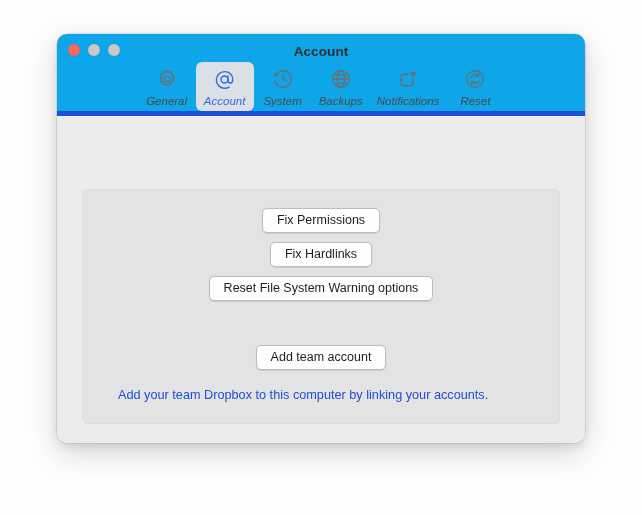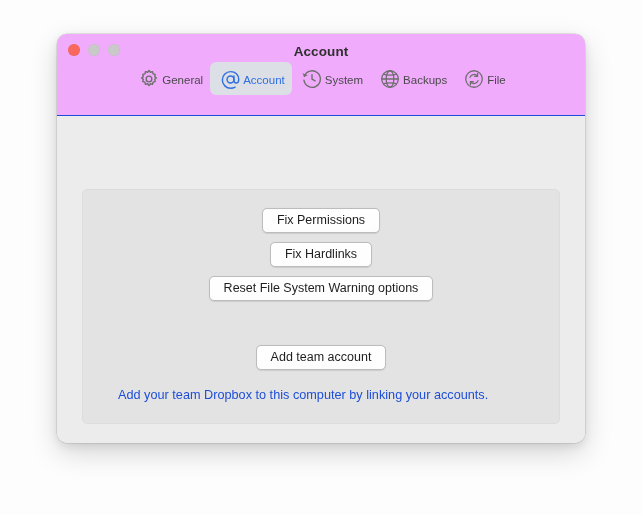--- a/index.html
+++ b/index.html
@@ -29,22 +29,22 @@
       0 0 0 0.5px rgba(0,0,0,0.16),
       0 10px 28px rgba(0,0,0,0.16),
       0 3px 10px rgba(0,0,0,0.09);
     overflow: hidden;
   }
 
   
   #titlebar {
     position: relative;
     height: 82px;
-    background: #f0abfc;
-    border-bottom: 1px solid #1d4ed8;
+    background: #0ea5e9;
+    border-bottom: 5px solid #1d4ed8;
     box-sizing: border-box;
   }
   #traffic-lights {
     position: absolute;
     left: 11px;
     top: 10px;
     display: flex;
     gap: 8px;
   }
   .light {
@@ -75,27 +75,28 @@
     top: 28px;
     left: 0;
     width: 100%;
     display: flex;
     justify-content: center;
     align-items: flex-start;
     gap: 0px;
   }
   .tab {
     display: flex;
-    flex-direction: row;
+    flex-direction: column;
     align-items: center;
     justify-content: flex-start;
     padding: 4px 7px 3px 7px;
     border-radius: 6px;
     cursor: default;
     min-width: 44px;
+    font-style: italic;
   }
   .tab.selected {
     background: #dcdfe5;
   }
   .tab .tab-icon {
     width: 26px;
     height: 26px;
     display: flex;
     align-items: center;
     justify-content: center;
@@ -217,32 +218,41 @@
             <circle cx="12" cy="12" r="9"></circle>
             <ellipse cx="12" cy="12" rx="4.2" ry="9"></ellipse>
             <line x1="3" y1="12" x2="21" y2="12"></line>
             <path d="M4.8 6.6 C7.5 8.3 16.5 8.3 19.2 6.6"></path>
             <path d="M4.8 17.4 C7.5 15.7 16.5 15.7 19.2 17.4"></path>
           </svg>
         </span>
         <span class="tab-label">Backups</span>
       </div>
 
+      <div class="tab">
+        <span class="tab-icon">
+          <svg width="22" height="22" viewBox="0 0 24 24" fill="none" stroke="currentColor" stroke-width="1.5" stroke-linecap="round" stroke-linejoin="round">
+            <path d="M17.2 11.6v5.0a2.8 2.8 0 0 1-2.8 2.8H7.4a2.8 2.8 0 0 1-2.8-2.8V9.6a2.8 2.8 0 0 1 2.8-2.8h5.2"></path>
+            <circle cx="17.8" cy="6.4" r="2.7" fill="currentColor" stroke="none"></circle>
+          </svg>
+        </span>
+        <span class="tab-label">Notifications</span>
+      </div>
 
       <div class="tab">
         <span class="tab-icon">
           <svg width="22" height="22" viewBox="0 0 24 24" fill="none" stroke="currentColor" stroke-width="1.4" stroke-linecap="round" stroke-linejoin="round">
             <circle cx="12" cy="12" r="9"></circle>
             <path d="M7.6 10.2a4.7 4.7 0 0 1 8.0-1.5"></path>
             <path d="M16.4 13.8a4.7 4.7 0 0 1-8.0 1.5"></path>
             <polyline points="15.9,5.8 15.9,9.0 12.8,9.0"></polyline>
             <polyline points="8.1,18.2 8.1,15.0 11.2,15.0"></polyline>
           </svg>
         </span>
-        <span class="tab-label">File</span>
+        <span class="tab-label">Reset</span>
       </div>
 
     </div>
   </div>
 
   <div id="content-area">
     <div id="inner-panel">
 
       <div class="btn-row" id="row-fix-permissions">
         <button class="push-button">Fix Permissions</button>

